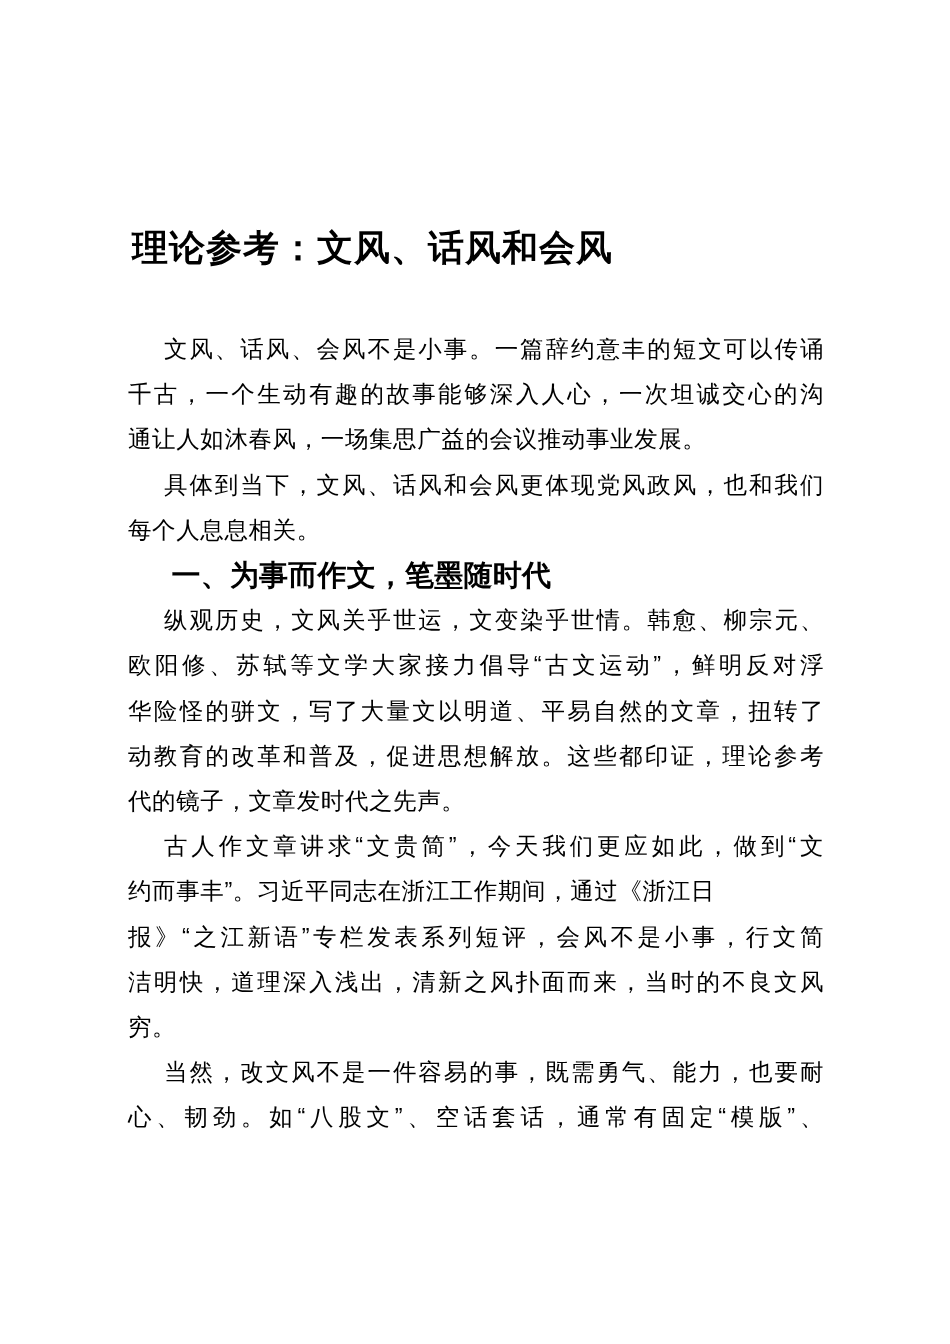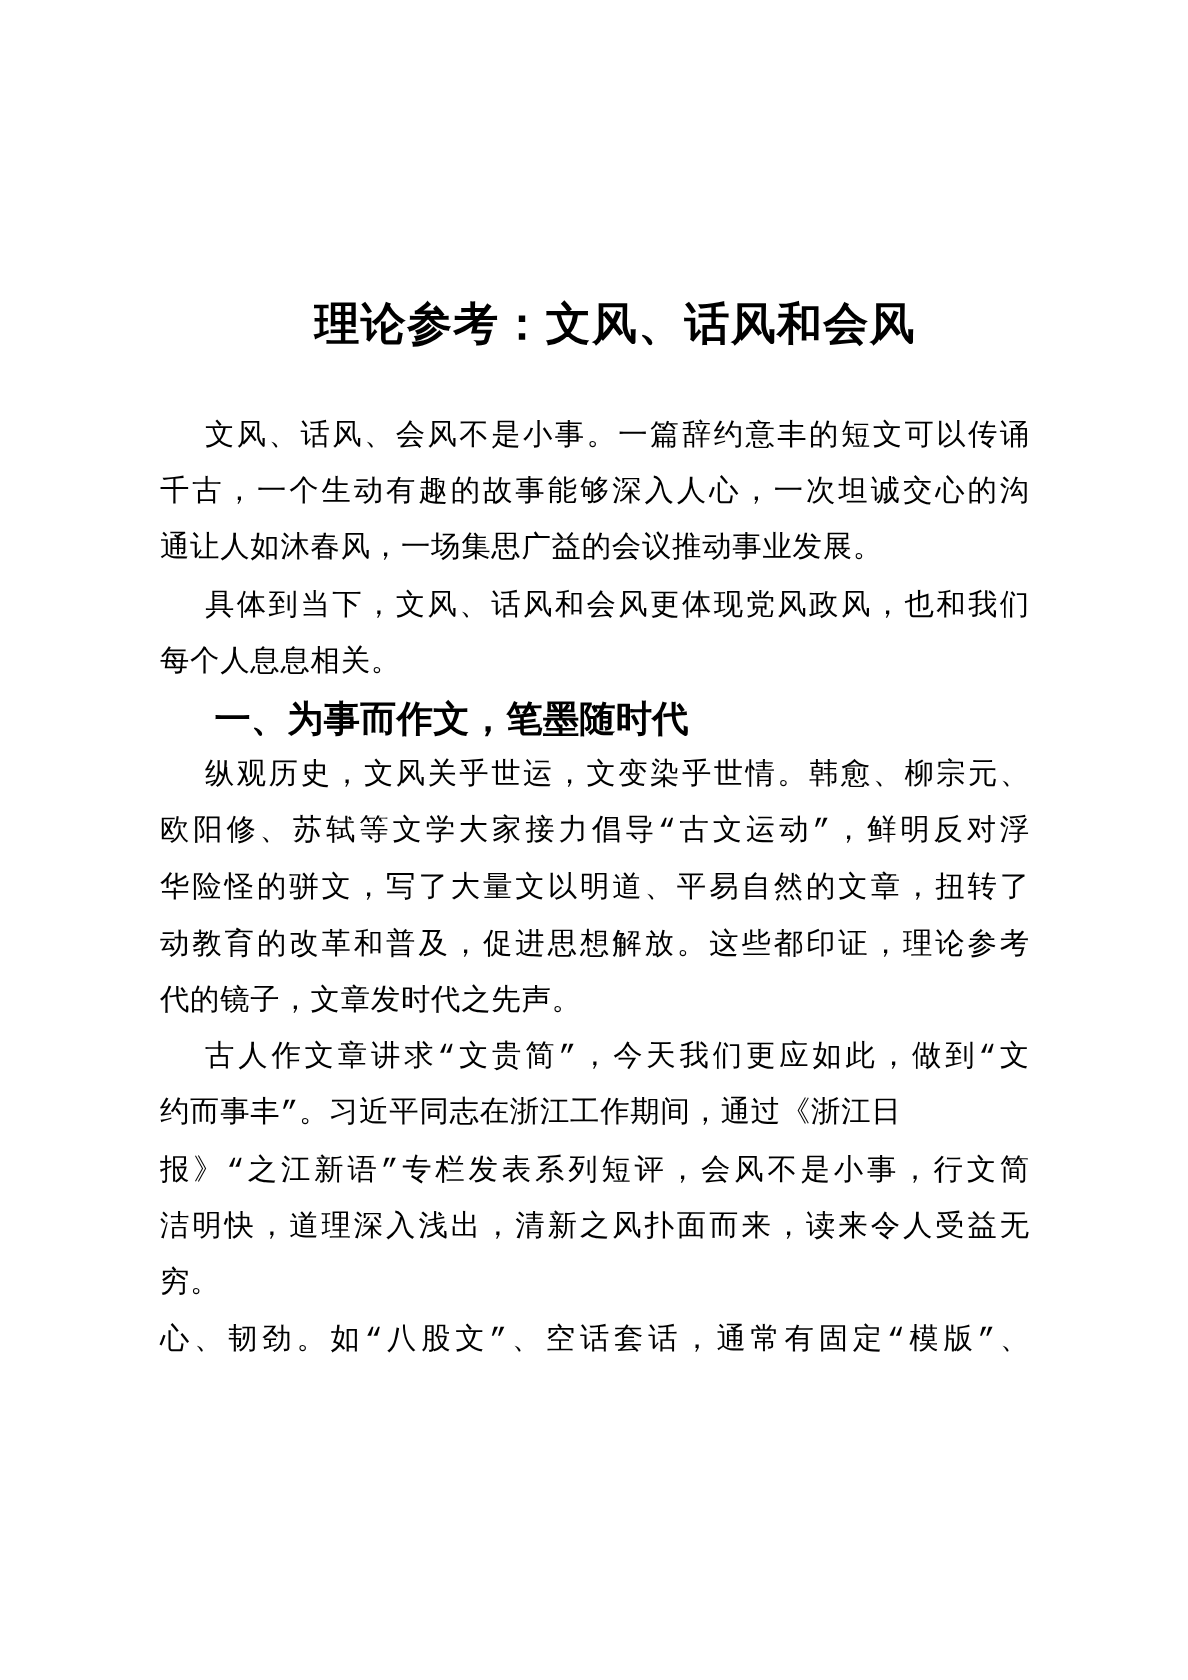--- a/index.html
+++ b/index.html
@@ -18,37 +18,37 @@
       position: absolute;
       left: 128px;
       top: 0;
       width: 696px;
     }
     .title {
       position: absolute;
       left: 0;
       top: 218px;
       width: 696px;
-      text-align: center;
+      text-align: left;
       font-family: "DejaVu Sans", "Liberation Sans", sans-serif;
       font-weight: bold;
       font-size: 36px;
       line-height: 52px;
       letter-spacing: 1px;
-      margin: 16px;
+      margin: 4px;
     }
     .body {
       position: absolute;
       left: 0;
       top: 327px;
       width: 696px;
     }
     .para {
       margin: 0;
-      font-family: Liberation Mono, monospace;
+      font-family: Liberation Sans, sans-serif;
       font-size: 23.5px;
       line-height: 45.2px;
       text-indent: 2em;
       text-align: justify;
       letter-spacing: 0.6px;
     }
     .heading {
       margin: 0;
       font-family: "DejaVu Sans", "Liberation Sans", sans-serif;
       font-weight: bold;
@@ -96,21 +96,22 @@
       <span class="line">欧阳修、苏轼等文学大家接力倡导“古文运动”，鲜明反对浮</span>
       <span class="line">华险怪的骈文，写了大量文以明道、平易自然的文章，扭转了</span>
       <span class="line">动教育的改革和普及，促进思想解放。这些都印证，理论参考</span>
       <span class="line last">代的镜子，文章发时代之先声。</span>
     </p>
 
     <p class="para" style="text-indent:0">
       <span class="line first">古人作文章讲求“文贵简”，今天我们更应如此，做到“文</span>
       <span class="line last">约而事丰”。习近平同志在浙江工作期间，通过《浙江日</span>
       <span class="line">报》“之江新语”专栏发表系列短评，会风不是小事，行文简</span>
-      <span class="line">洁明快，道理深入浅出，清新之风扑面而来，读来令人受益无</span>
+      <span class="line">洁明快，道理深入浅出，清新之风扑面而来，当时的不良文风</span>
       <span class="line last">穷。</span>
     </p>
 
     <p class="para" style="text-indent:0">
+      <span class="line first">当然，改文风不是一件容易的事，既需勇气、能力，也要耐</span>
       <span class="line">心、韧劲。如“八股文”、空话套话，通常有固定“模版”、</span>
     </p>
   </div>
 </div>
 
 </body></html>

